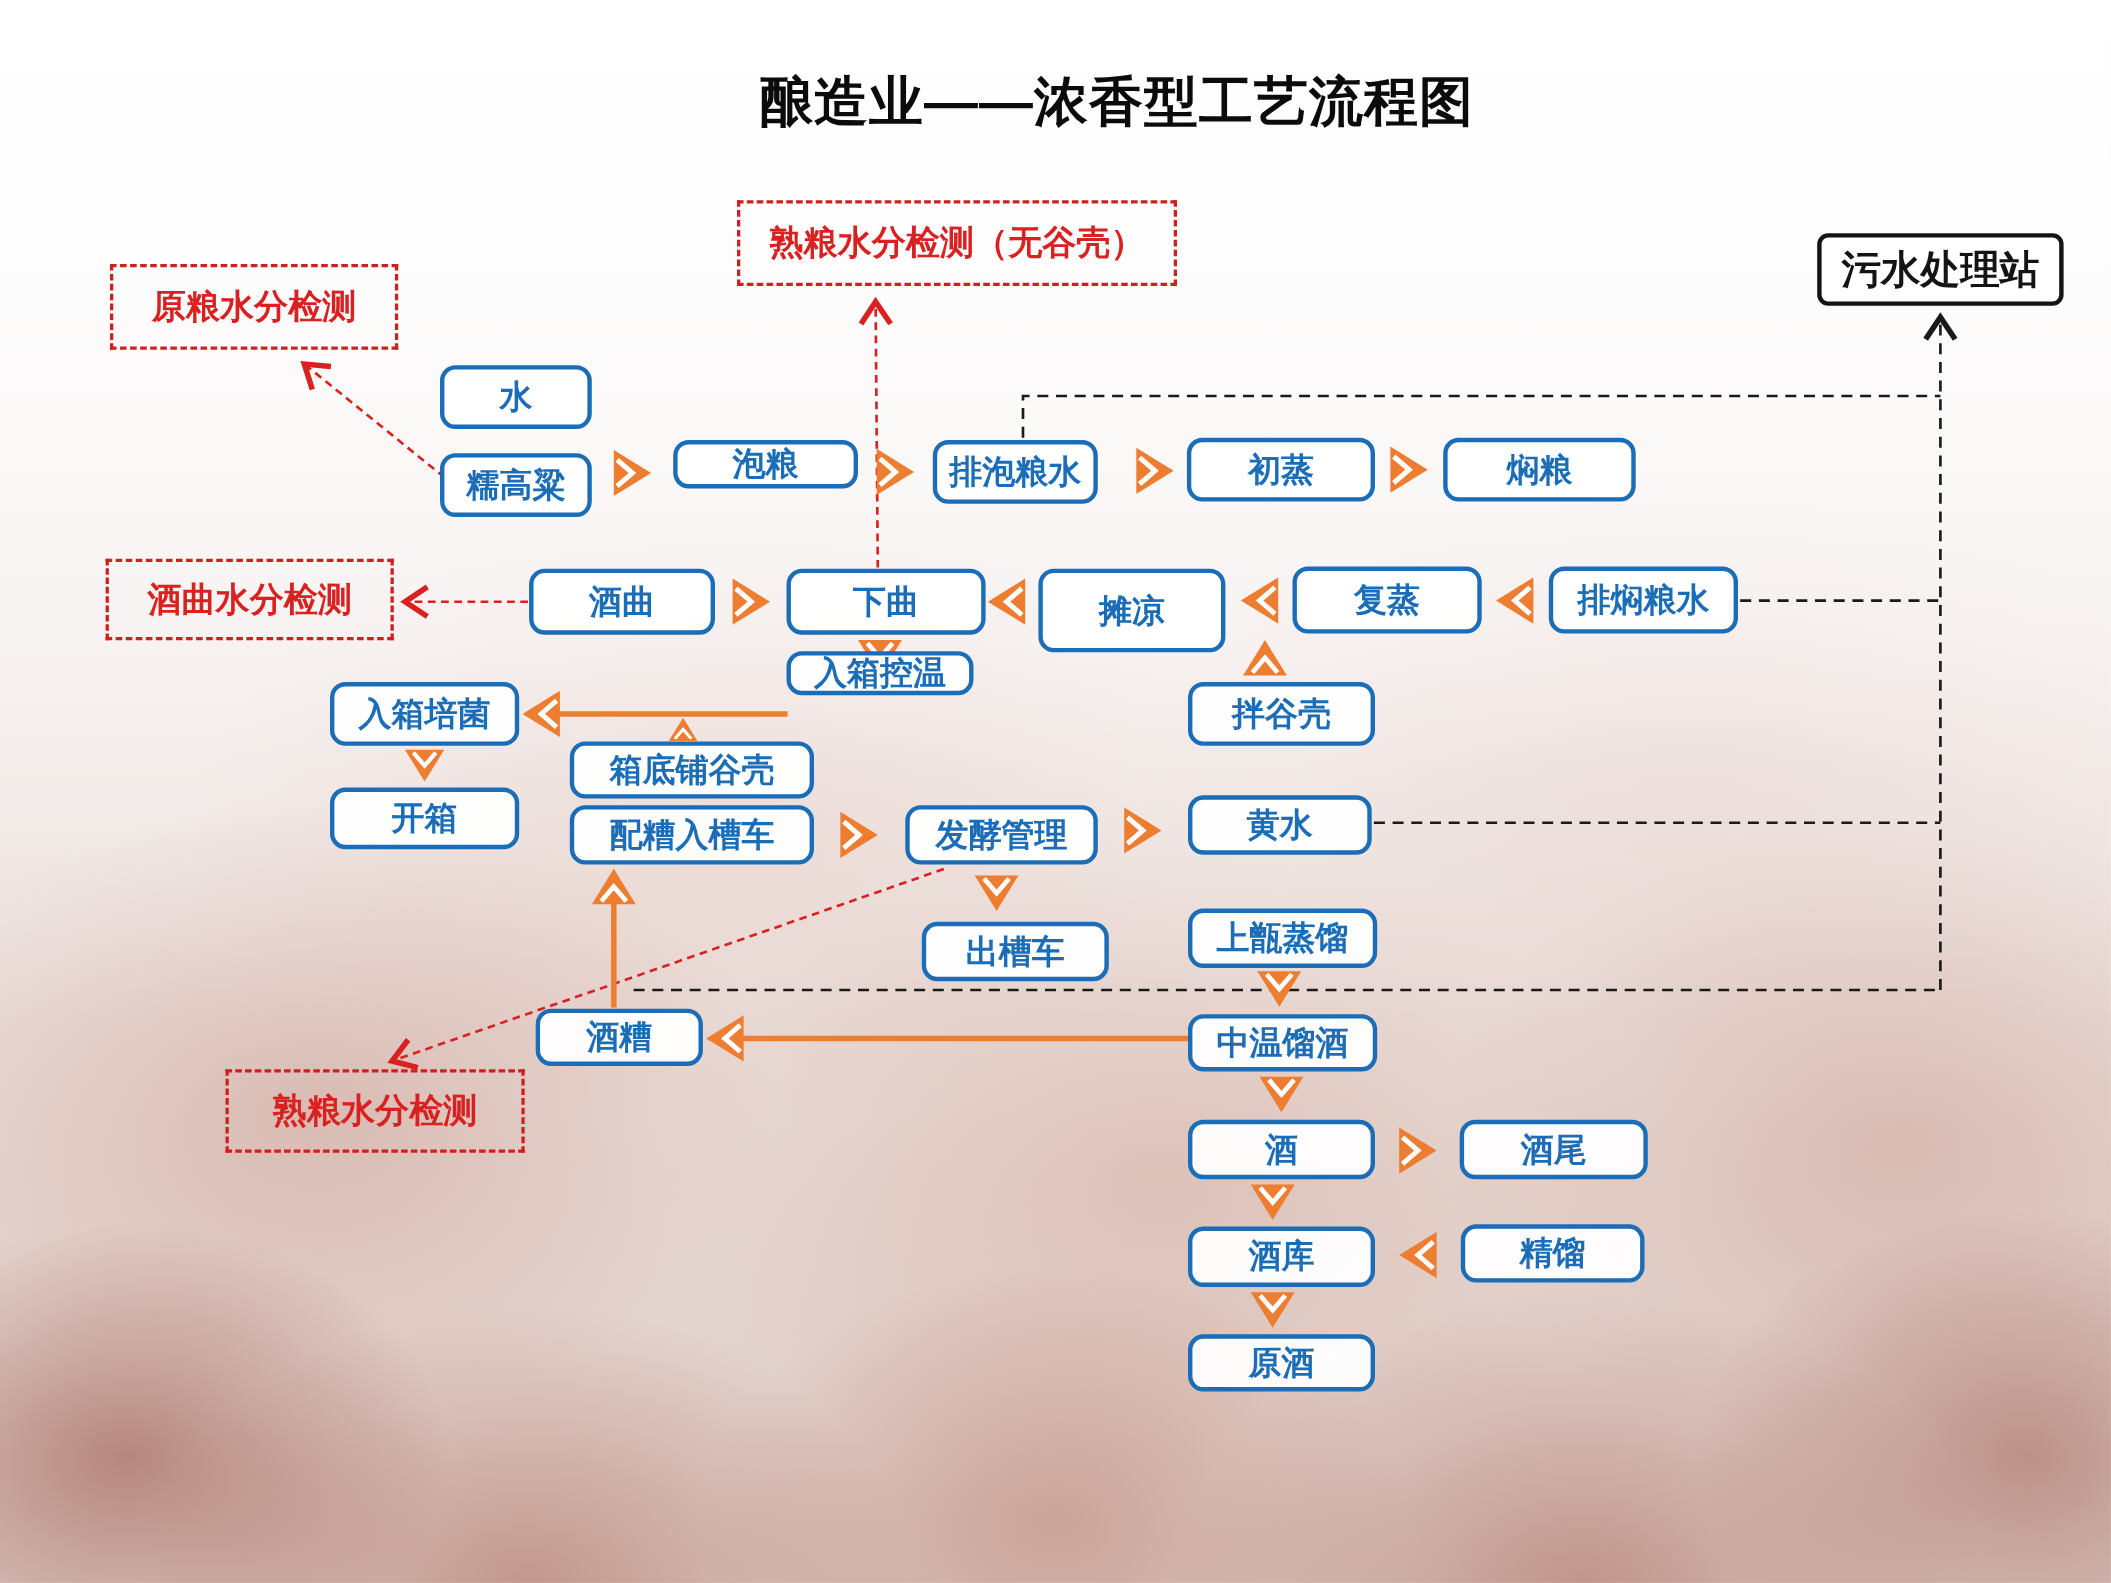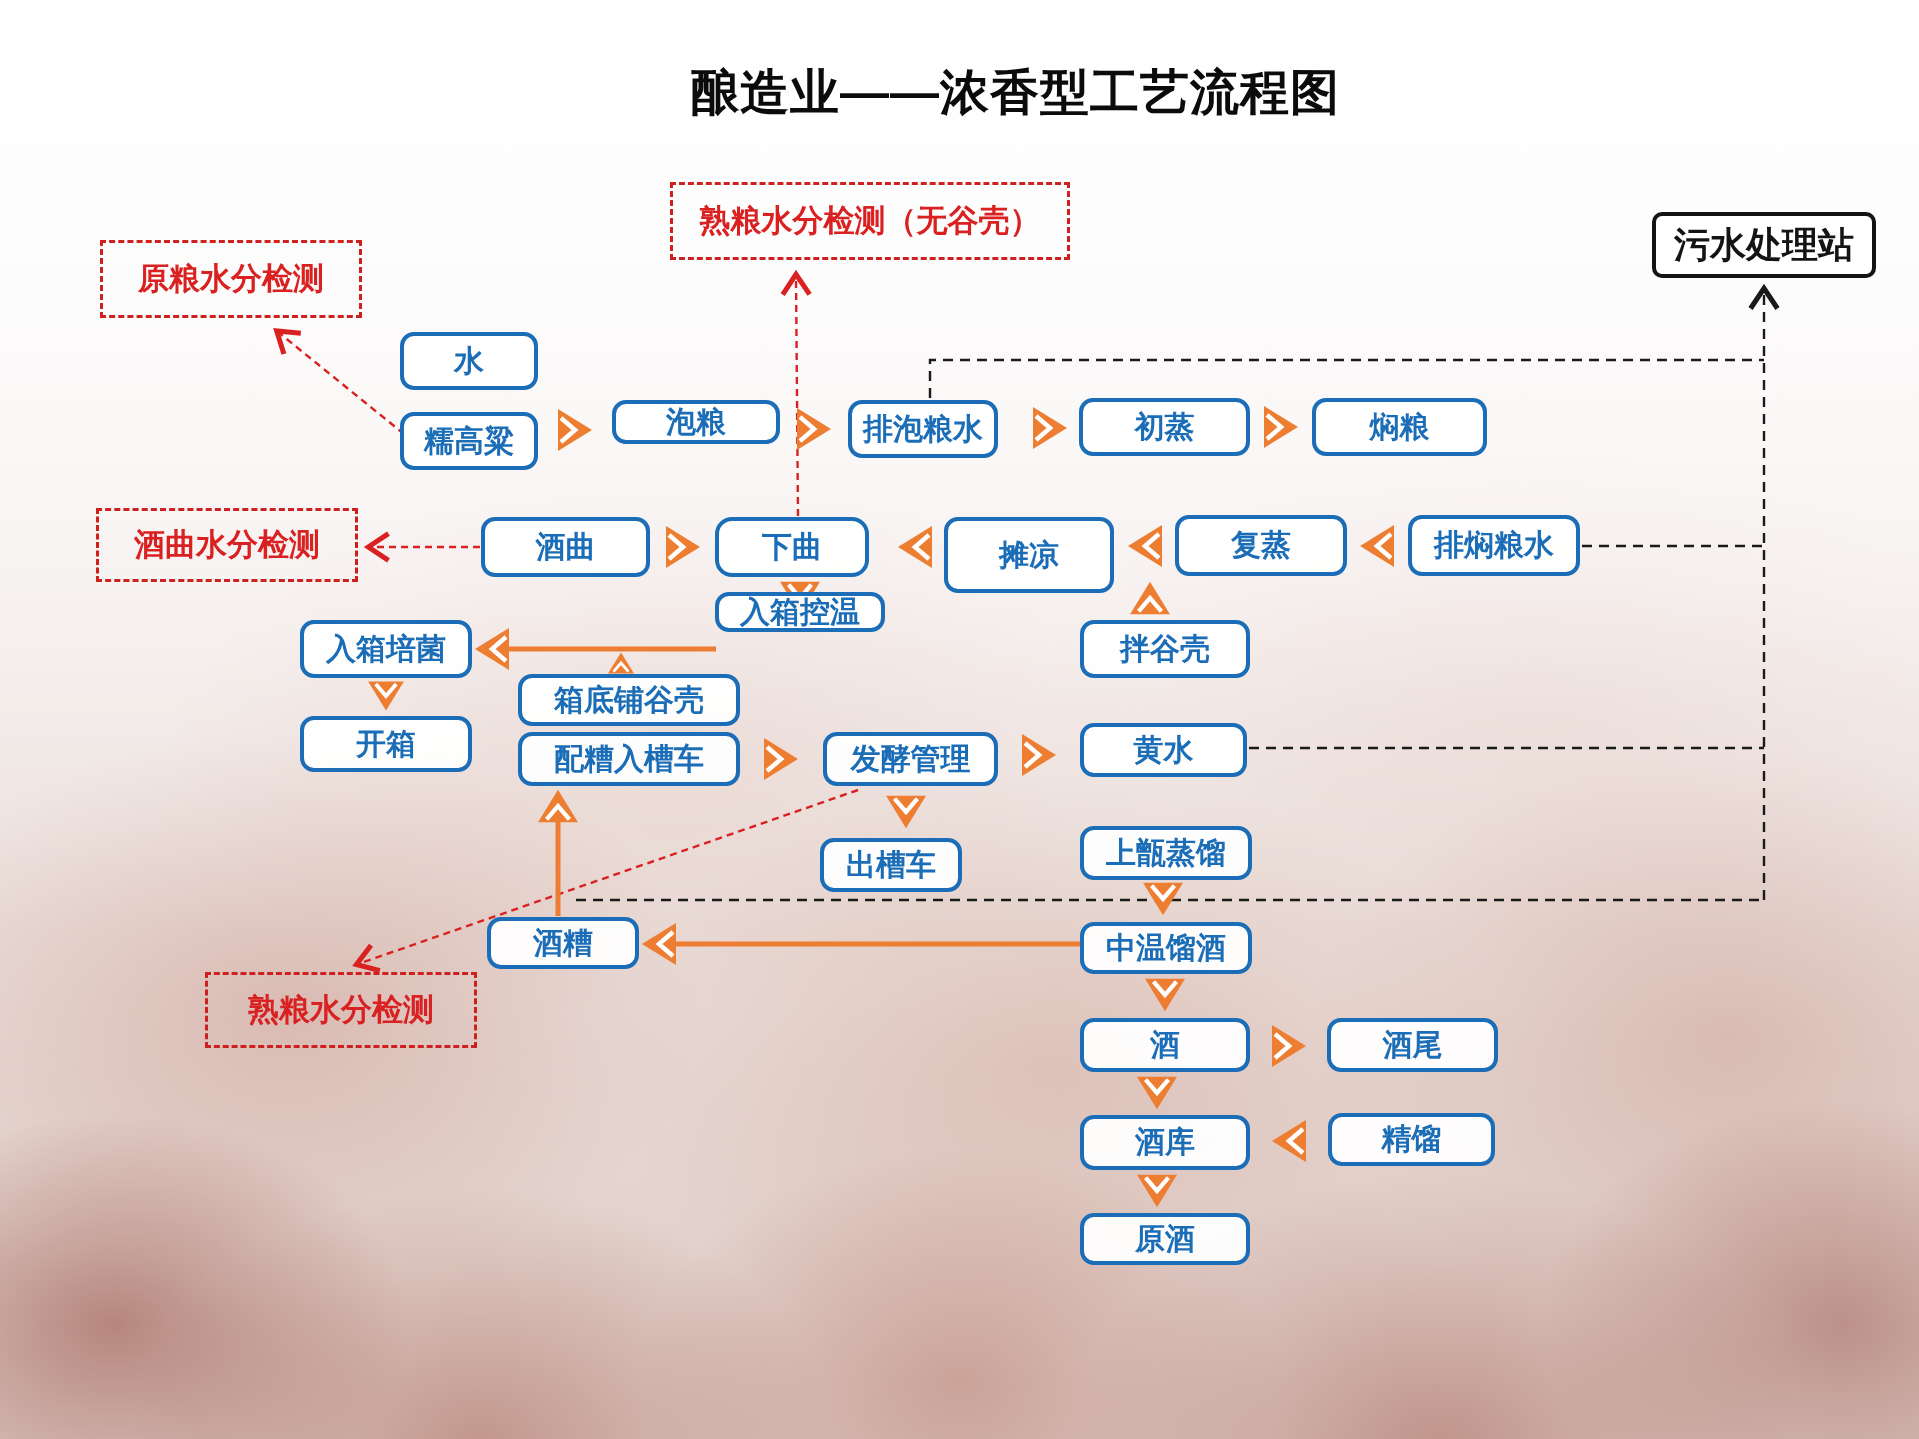--- a/index.html
+++ b/index.html
@@ -111,36 +111,36 @@
   </svg>
 
   <div class="bnode" style="left:400px;top:332px;width:138px;height:58px;">水</div>
   <div class="bnode" style="left:400px;top:412px;width:138px;height:58px;">糯高粱</div>
   <div class="bnode" style="left:612px;top:400px;width:168px;height:44px;">泡粮</div>
   <div class="bnode" style="left:848px;top:400px;width:150px;height:58px;">排泡粮水</div>
   <div class="bnode" style="left:1079px;top:398px;width:171px;height:58px;">初蒸</div>
   <div class="bnode" style="left:1312px;top:398px;width:175px;height:58px;">焖粮</div>
 
   <div class="bnode" style="left:481px;top:517px;width:169px;height:60px;">酒曲</div>
-  <div class="bnode" style="left:715px;top:517px;width:154px;height:60px;border-radius:17px;">下曲</div>
+  <div class="bnode" style="left:715px;top:517px;width:181px;height:60px;">下曲</div>
   <div class="bnode" style="left:944px;top:517px;width:170px;height:76px;">摊凉</div>
   <div class="bnode" style="left:1175px;top:515px;width:172px;height:61px;">复蒸</div>
   <div class="bnode" style="left:1408px;top:515px;width:172px;height:61px;">排焖粮水</div>
 
   <div class="bnode" style="left:300px;top:620px;width:172px;height:58px;">入箱培菌</div>
   <div class="bnode" style="left:715px;top:592px;width:170px;height:40px;">入箱控温</div>
   <div class="bnode" style="left:1080px;top:620px;width:170px;height:58px;">拌谷壳</div>
 
   <div class="bnode" style="left:518px;top:674px;width:222px;height:52px;">箱底铺谷壳</div>
   <div class="bnode" style="left:300px;top:716px;width:172px;height:56px;">开箱</div>
   <div class="bnode" style="left:518px;top:732px;width:222px;height:54px;">配糟入槽车</div>
   <div class="bnode" style="left:823px;top:732px;width:175px;height:54px;">发酵管理</div>
   <div class="bnode" style="left:1080px;top:723px;width:167px;height:54px;">黄水</div>
 
-  <div class="bnode" style="left:820px;top:838px;width:142px;height:54px;">出槽车</div>
+  <div class="bnode" style="left:838px;top:838px;width:170px;height:54px;">出槽车</div>
   <div class="bnode" style="left:1080px;top:826px;width:172px;height:54px;">上甑蒸馏</div>
 
   <div class="bnode" style="left:487px;top:917px;width:152px;height:52px;">酒糟</div>
   <div class="bnode" style="left:1080px;top:922px;width:172px;height:52px;">中温馏酒</div>
 
   <div class="bnode" style="left:1080px;top:1018px;width:170px;height:54px;">酒</div>
   <div class="bnode" style="left:1327px;top:1018px;width:171px;height:54px;">酒尾</div>
   <div class="bnode" style="left:1080px;top:1115px;width:170px;height:55px;">酒库</div>
   <div class="bnode" style="left:1328px;top:1113px;width:167px;height:53px;">精馏</div>
   <div class="bnode" style="left:1080px;top:1213px;width:170px;height:52px;">原酒</div>

